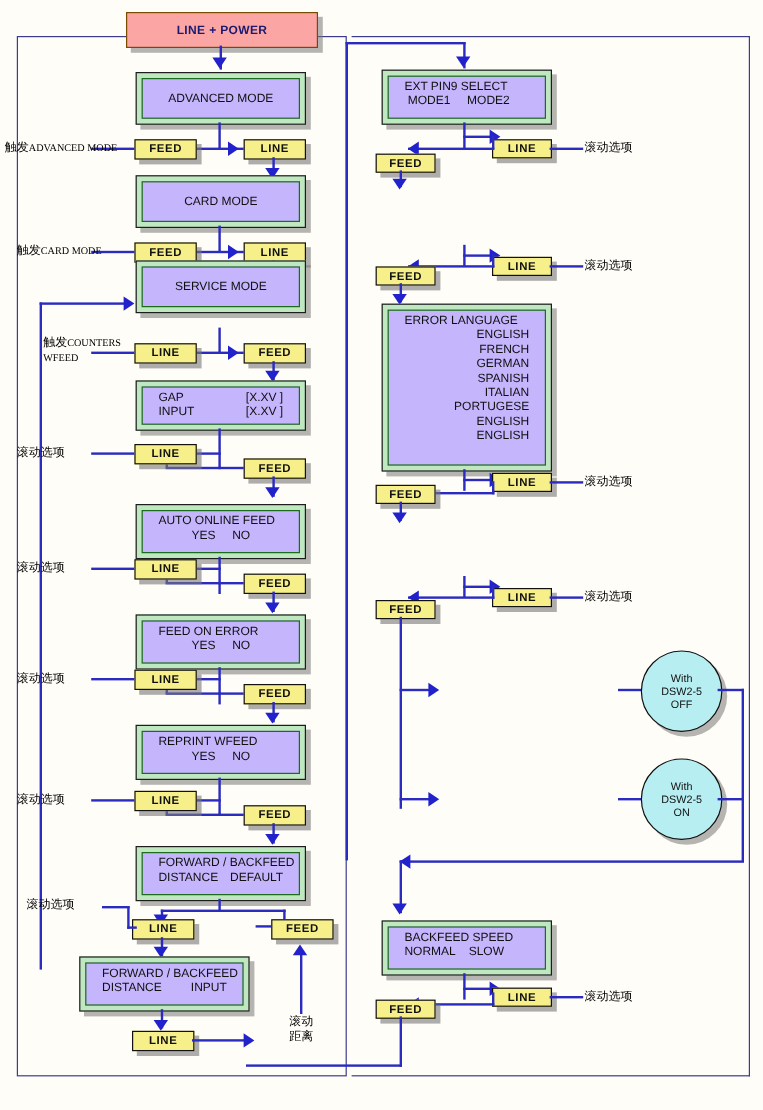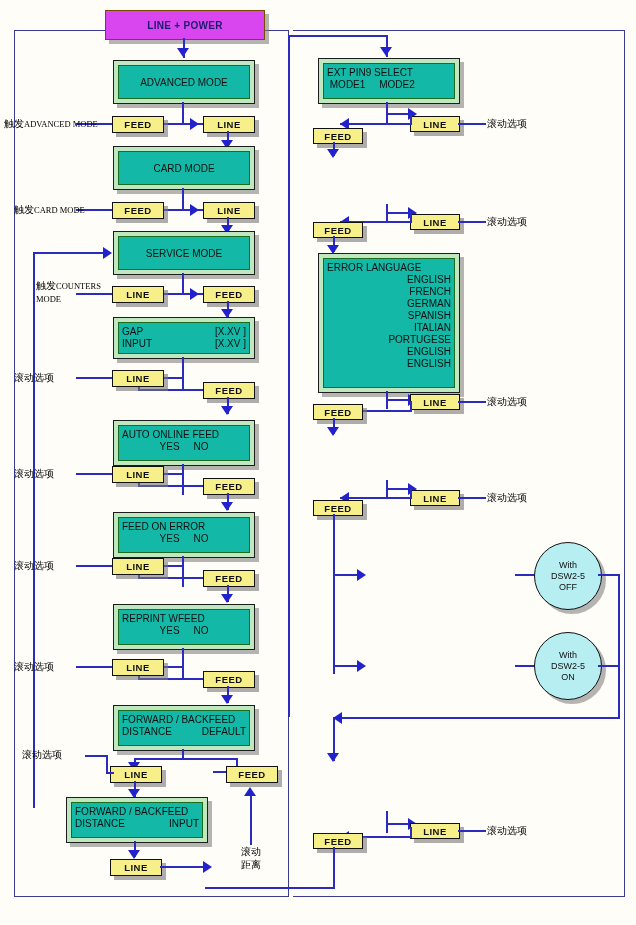--- a/index.html
+++ b/index.html
@@ -15,28 +15,28 @@
   .lnv{width:2px;}
   .ar{position:absolute;width:0;height:0;}
   .ar-d{border-left:6px solid transparent;border-right:6px solid transparent;border-top:9px solid #2222cc;}
   .ar-u{border-left:6px solid transparent;border-right:6px solid transparent;border-bottom:9px solid #2222cc;}
   .ar-r{border-top:6px solid transparent;border-bottom:6px solid transparent;border-left:9px solid #2222cc;}
   .ar-l{border-top:6px solid transparent;border-bottom:6px solid transparent;border-right:9px solid #2222cc;}
 
   
   .lcd{position:absolute;background:#bfe8c0;border:1px solid #1d1d1d;
        box-shadow:4px 4px 0 rgba(120,120,120,.55);}
-  .lcd .inner{position:absolute;inset:4px;border:1px solid #1d6b1d;background:#14b8a6;
-       padding:3px 3px;box-sizing:border-box;}
+  .lcd .inner{position:absolute;inset:4px;border:1px solid #1d6b1d;background:#c4b5fd;
+       padding:3px 13px;box-sizing:border-box;}
   .lcd .l1,.lcd .l2,.lcd .li{font-size:10px;color:#101010;line-height:12px;white-space:pre;}
   .lcd.center .l1,.lcd.center .l2{text-align:center;}
   .row2{display:flex;justify-content:space-between;}
 
   
-  .start{position:absolute;background:#d946ef;border:1px solid #7a4a00;
+  .start{position:absolute;background:#fca5a5;border:1px solid #7a4a00;
          box-shadow:4px 4px 0 rgba(120,120,120,.55);
          display:flex;align-items:center;justify-content:center;
          font-size:10px;font-weight:bold;color:#1a1a6e;letter-spacing:.3px;}
 
   
   .key{position:absolute;background:#f7f08a;border:1px solid #111;
        box-shadow:4px 4px 0 rgba(120,120,120,.6);
        display:flex;align-items:center;justify-content:center;
        font-size:9.5px;font-weight:bold;color:#101010;letter-spacing:.5px;}
 
@@ -106,21 +106,21 @@
     <span>LINE</span>
   </div>
   <div class="ln lnh" style="left:76px;top:209px;width:36px;"></div>
   <div class="cn" style="left:14px;top:203px;">
     <span>触发</span><span class="en">CARD  MODE</span>
   </div>
 
   <div class="ln lnv" style="left:227px;top:217px;height:16px;"></div>
   <div class="ar ar-d" style="left:221px;top:225px;"></div>
 
-  <div class="lcd center" style="left:113px;top:231px;width:140px;height:42px;">
+  <div class="lcd center" style="left:113px;top:217px;width:140px;height:42px;">
     <div class="inner">
       <div class="l1" style="margin-top:8px;">SERVICE MODE</div>
     </div>
   </div>
 
   <div class="ln lnv" style="left:33px;top:252px;height:556px;"></div>
   <div class="ln lnh" style="left:33px;top:252px;width:72px;"></div>
   <div class="ar ar-r" style="left:103px;top:247px;"></div>
 
   <div class="ln lnv" style="left:182px;top:273px;height:21px;"></div>
@@ -130,21 +130,21 @@
 
   <div class="key" style="left:112px;top:286px;width:50px;height:15px;">
     <span>LINE</span>
   </div>
   <div class="key" style="left:203px;top:286px;width:50px;height:15px;">
     <span>FEED</span>
   </div>
   <div class="ln lnh" style="left:76px;top:293px;width:36px;"></div>
   <div class="cn" style="left:36px;top:279px;">
     <div><span>触发</span><span class="en">COUNTERS</span></div>
-    <div class="en">MODE</div>
+    <div class="en">WFEED</div>
   </div>
 
   <div class="ln lnv" style="left:227px;top:301px;height:16px;"></div>
   <div class="ar ar-d" style="left:221px;top:309px;"></div>
 
   <div class="lcd" style="left:113px;top:317px;width:140px;height:40px;">
     <div class="inner">
       <div class="l1 row2"><span>GAP</span><span>[X.XV ]</span></div>
       <div class="l2 row2"><span>INPUT</span><span>[X.XV ]</span></div>
     </div>
@@ -425,20 +425,26 @@
   </div>
   <div class="ln lnh" style="left:598px;top:665px;width:22px;"></div>
 
   <div class="ln lnv" style="left:618px;top:574px;height:144px;"></div>
   <div class="ln lnh" style="left:333px;top:717px;width:287px;"></div>
   <div class="ar ar-l" style="left:333px;top:712px;"></div>
 
   <div class="ln lnv" style="left:333px;top:717px;height:44px;"></div>
   <div class="ar ar-d" style="left:327px;top:753px;"></div>
 
+  <div class="lcd" style="left:318px;top:767px;width:140px;height:44px;">
+    <div class="inner">
+      <div class="l1">BACKFEED SPEED</div>
+      <div class="l2">NORMAL    SLOW</div>
+    </div>
+  </div>
   <div class="ln lnv" style="left:386px;top:811px;height:22px;"></div>
   <div class="ln lnh" style="left:386px;top:823px;width:26px;"></div>
   <div class="ar ar-r" style="left:408px;top:818px;"></div>
   <div class="key" style="left:410px;top:823px;width:48px;height:14px;">
     <span>LINE</span>
   </div>
   <div class="ln lnh" style="left:458px;top:830px;width:28px;"></div>
   <div class="cn" style="left:487px;top:824px;">
     <span>滚动选项</span>
   </div>

